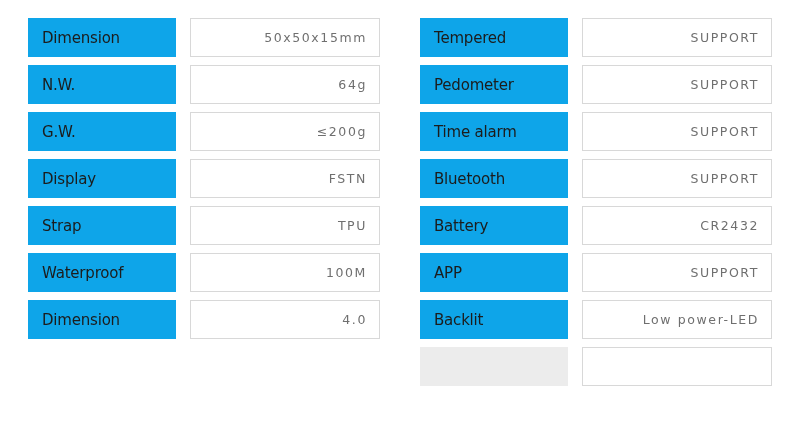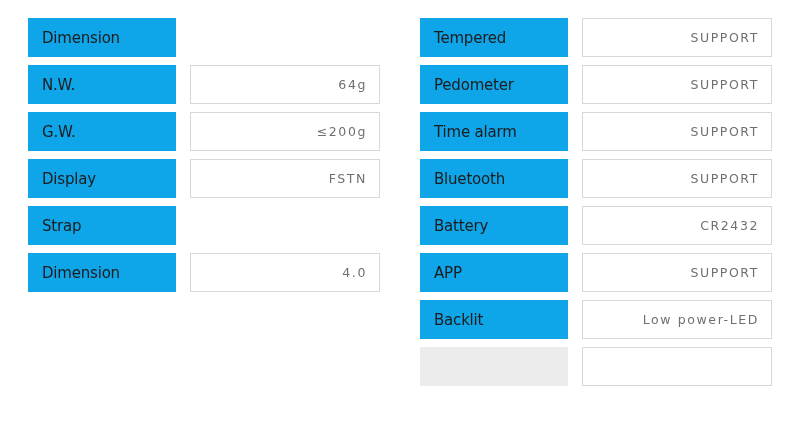--- a/index.html
+++ b/index.html
@@ -71,35 +71,41 @@
   }
 </style>
 </head>
 <body>
 
 <div class="spec-sheet">
 
   <div class="spec-column">
     <div class="spec-row">
       <div class="spec-label">Dimension</div>
+      <div class="spec-value">50x50x15mm</div>
     </div>
     <div class="spec-row">
       <div class="spec-label">N.W.</div>
       <div class="spec-value">64g</div>
     </div>
     <div class="spec-row">
       <div class="spec-label">G.W.</div>
       <div class="spec-value">≤200g</div>
     </div>
     <div class="spec-row">
       <div class="spec-label">Display</div>
       <div class="spec-value">FSTN</div>
     </div>
     <div class="spec-row">
       <div class="spec-label">Strap</div>
+      <div class="spec-value">TPU</div>
+    </div>
+    <div class="spec-row">
+      <div class="spec-label">Waterproof</div>
+      <div class="spec-value">100M</div>
     </div>
     <div class="spec-row">
       <div class="spec-label">Dimension</div>
       <div class="spec-value">4.0</div>
     </div>
   </div>
 
   <div class="spec-column">
     <div class="spec-row">
       <div class="spec-label">Tempered</div>

